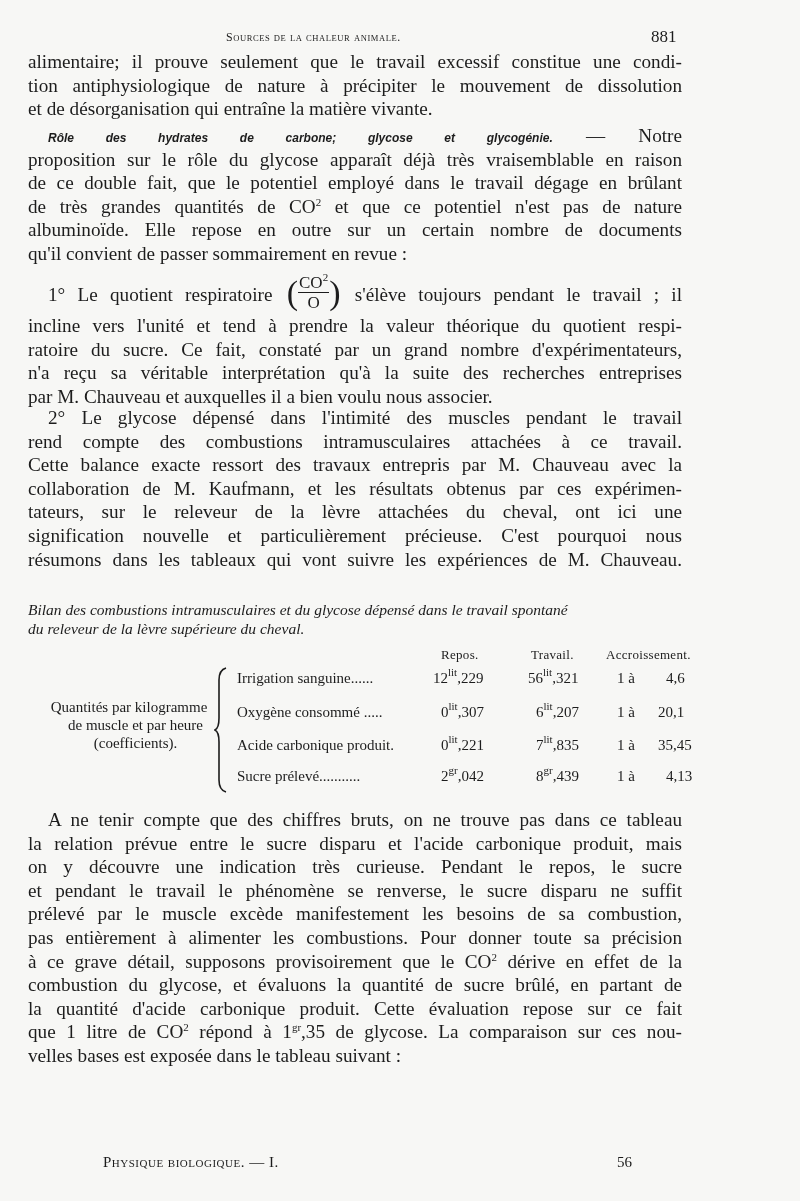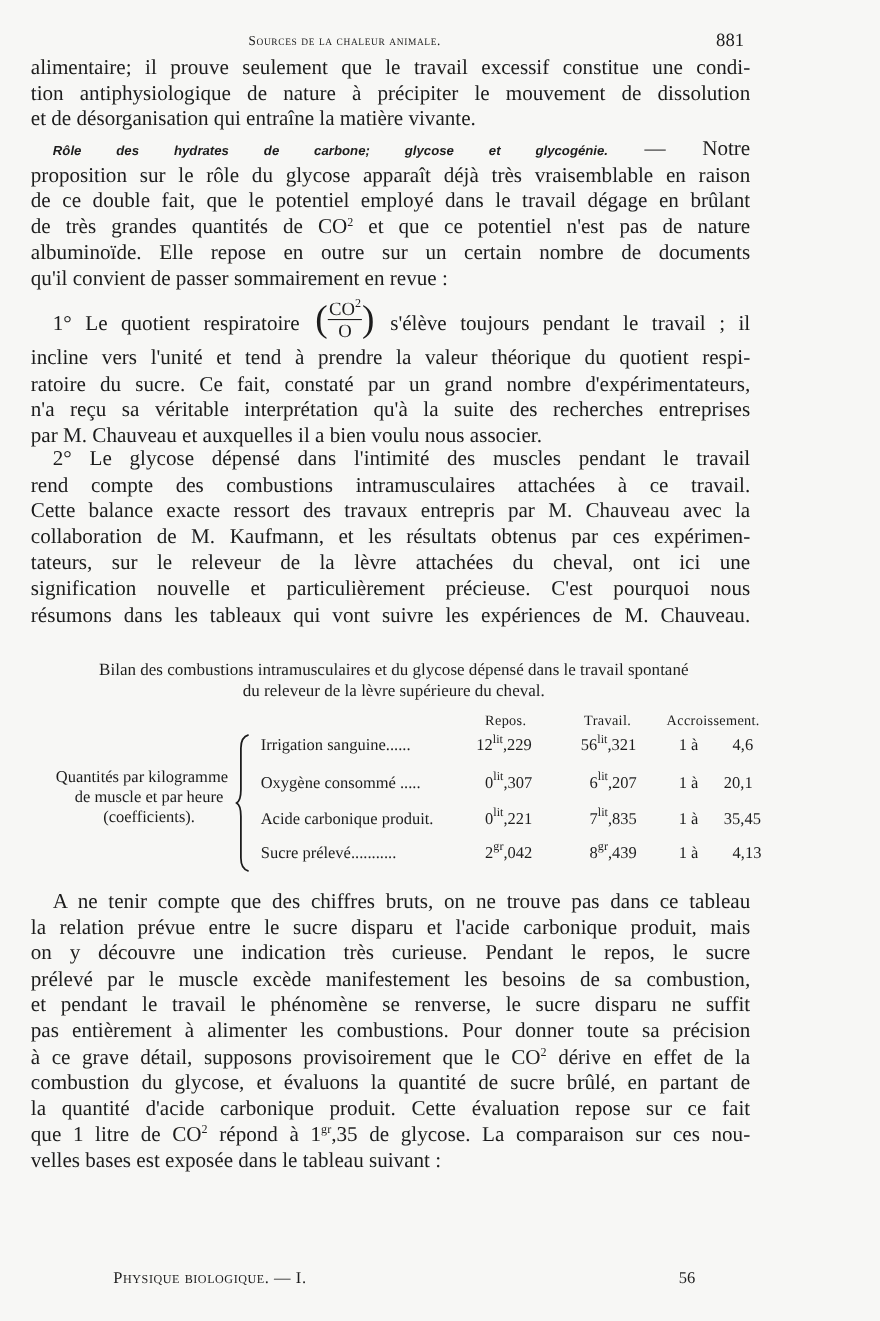--- a/index.html
+++ b/index.html
@@ -37,21 +37,21 @@
   sup { font-size: 11px; line-height: 0; vertical-align: 7px; }
   .fraction {
     display: inline-block; vertical-align: middle; position: relative;
     margin: -10px 2px 0 2px;
   }
   .paren { font-size: 34px; font-weight: 200; vertical-align: middle; line-height: 0; }
   .frac-inner { display: inline-flex; flex-direction: column; align-items: center; vertical-align: middle; font-size: 17px; line-height: 19px; }
   .frac-inner .num { border-bottom: 1px solid #1c1c1c; padding: 0 1px; }
   .caption {
     position: absolute; left: 28px; width: 660px; top: 600px;
-    font-size: 15.5px; line-height: 19px; text-align: center;
+    font-style: italic; font-size: 15.5px; line-height: 19px; 
   }
   .table { position: absolute; left: 0; top: 642px; width: 800px; height: 150px; font-size: 15px; }
   .col-head { position: absolute; top: 5px; font-size: 13px; letter-spacing: 0.3px; }
   .row-label { position: absolute; left: 237px; white-space: nowrap; }
   .cell { position: absolute; white-space: nowrap; }
   .group-label {
     position: absolute; left: 34px; top: 56px; width: 190px; font-size: 15px; line-height: 18px; text-align: center;
   }
   .group-label span { display: block; }
   .brace { position: absolute; left: 214px; top: 24px; width: 16px; height: 128px; }
@@ -155,22 +155,22 @@
     <span class="cell" style="left:441px; top:126px;"><span>2</span><sup>gr</sup><span>,042</span></span>
     <span class="cell" style="left:536px; top:126px;"><span>8</span><sup>gr</sup><span>,439</span></span>
     <span class="cell" style="left:617px; top:126px;"><span>1 à</span></span>
     <span class="cell" style="left:666px; top:126px;">4,13</span>
   </div>
 
   <div class="text-block" style="top:808px;">
     <span class="line indent">A ne tenir compte que des chiffres bruts, on ne trouve pas dans ce tableau</span>
     <span class="line">la relation prévue entre le sucre disparu et l'acide carbonique produit, mais</span>
     <span class="line">on y découvre une indication très curieuse. Pendant le repos, le sucre</span>
+    <span class="line">et pendant le travail le phénomène se renverse, le sucre disparu ne suffit</span>
     <span class="line">prélevé par le muscle excède manifestement les besoins de sa combustion,</span>
-    <span class="line">et pendant le travail le phénomène se renverse, le sucre disparu ne suffit</span>
     <span class="line">pas entièrement à alimenter les combustions. Pour donner toute sa précision</span>
     <span class="line"><span>à ce grave détail, supposons provisoirement que le CO</span><sup>2</sup><span> dérive en effet de la</span></span>
     <span class="line">combustion du glycose, et évaluons la quantité de sucre brûlé, en partant de</span>
     <span class="line">la quantité d'acide carbonique produit. Cette évaluation repose sur ce fait</span>
     <span class="line"><span>que 1 litre de CO</span><sup>2</sup><span> répond à 1</span><sup>gr</sup><span>,35 de glycose. La comparaison sur ces nou-</span></span>
     <span class="line last">velles bases est exposée dans le tableau suivant :</span>
   </div>
 
   <div class="footer">
     <span class="footer-title">Physique biologique. — I.</span>

